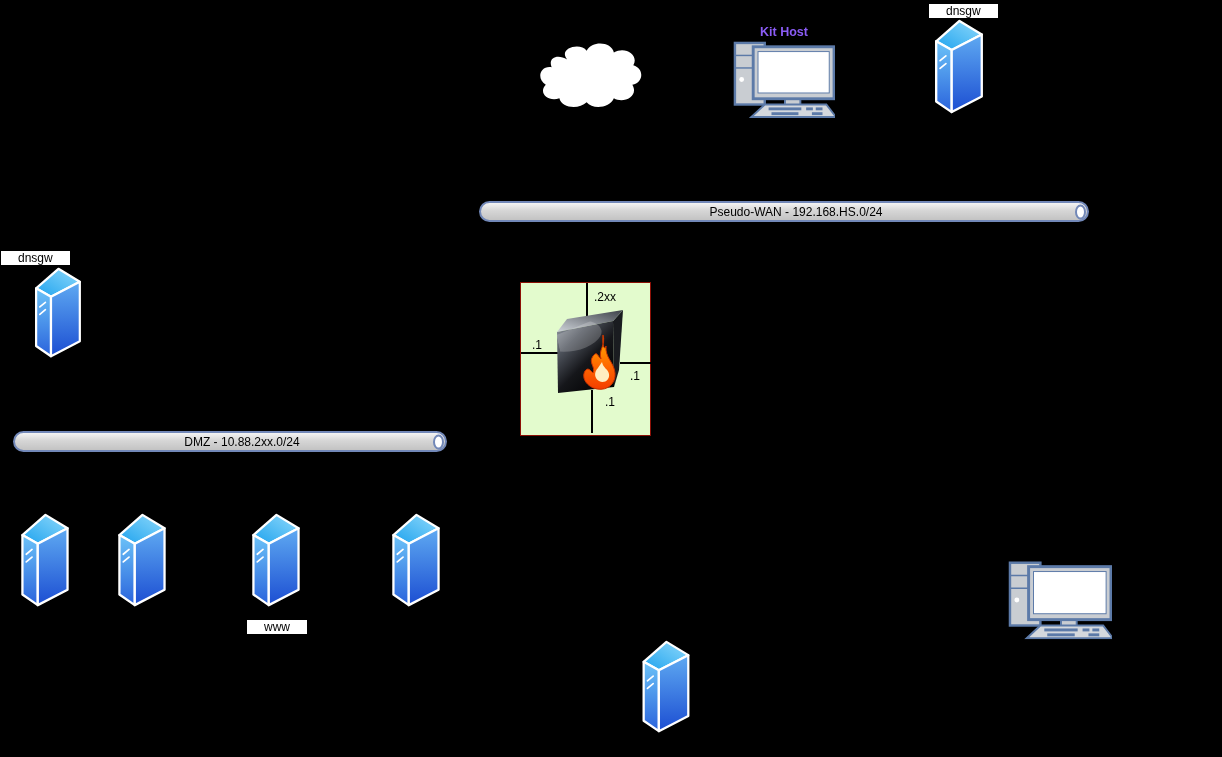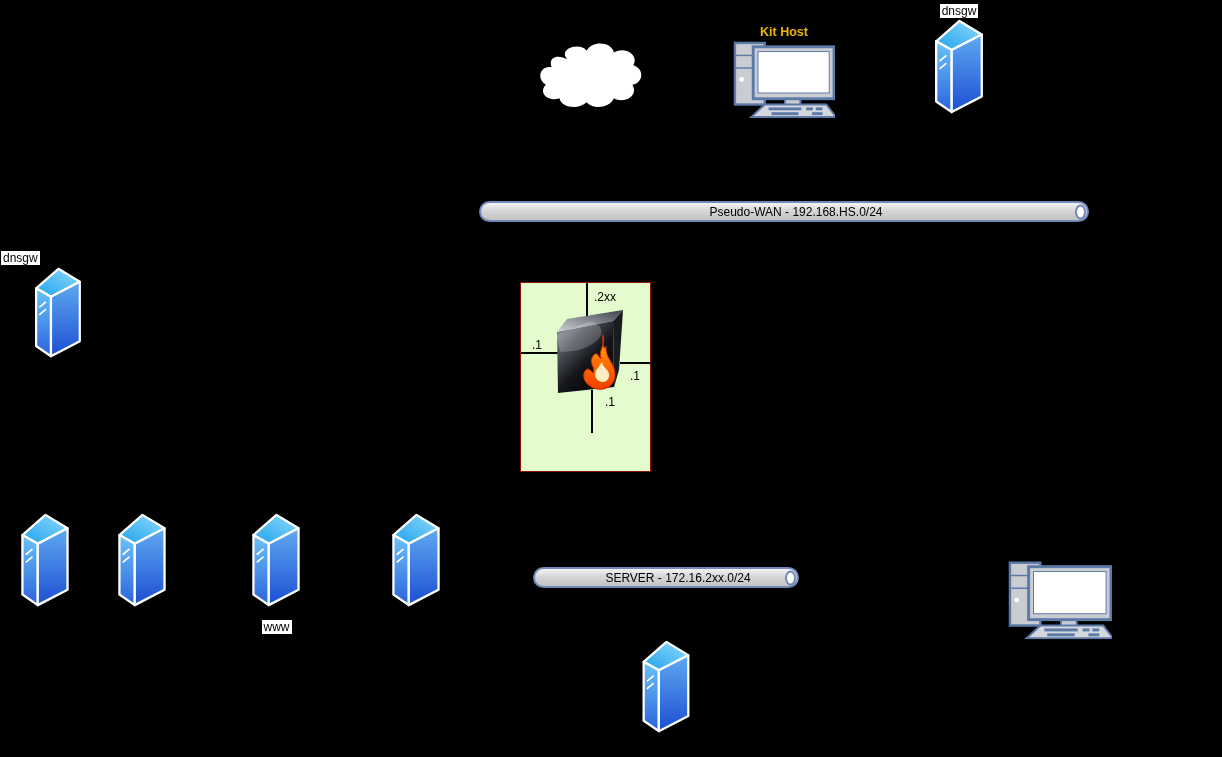--- a/index.html
+++ b/index.html
@@ -9,27 +9,27 @@
   .abs{position:absolute;}
   
   .bus{position:absolute;height:21px;border:2px solid #7288b8;border-radius:11px;
        background:linear-gradient(180deg,#f4f4f4 0%,#d6d6d6 45%,#c3c3c3 100%);
        box-sizing:border-box;display:flex;align-items:center;justify-content:center;}
   .bus-label{font-size:12px;color:#000;line-height:1;white-space:nowrap;margin-left:24px;}
   .bus-cap{position:absolute;right:1px;top:50%;transform:translateY(-50%);
            width:11px;height:15px;background:#fff;border:2px solid #7288b8;
            border-radius:50%;box-sizing:border-box;}
   
-  .tag{background:#fff;color:#000;font-size:12px;line-height:14px;padding:0 2px;
+  .tag{background:#fff;color:#000;font-size:12px;line-height:14px;padding:0 17px;
        display:inline-block;white-space:nowrap;}
   .tag-wrap{position:absolute;text-align:center;}
   .kit-label{position:absolute;text-align:center;font-size:12.5px;font-weight:600;
-             color:#eab308;white-space:nowrap;}
+             color:#8b5cf6;white-space:nowrap;}
   
-  .fw-zone{position:absolute;left:520px;top:282px;width:131px;height:190px;
+  .fw-zone{position:absolute;left:520px;top:282px;width:131px;height:154px;
            background:#e3fbcd;border:1.5px solid #8c1007;box-sizing:border-box;}
   .fw-conn{position:absolute;background:#000;}
   .fw-lbl{position:absolute;font-size:12px;color:#000;line-height:1;}
   svg{display:block;}
 </style>
 </head>
 <body>
 
 <svg width="0" height="0" style="position:absolute" aria-hidden="true">
   <defs>
@@ -151,26 +151,26 @@
     <div class="fw-conn" style="left:70px;top:107px;width:2px;height:43px;"></div>
     <svg class="abs" style="left:33px;top:27px" width="70" height="86" viewBox="0 0 70 86">
         <use href="#sym-firewall"></use>
       </svg>
     <div class="fw-lbl" style="left:73px;top:8px;">.2xx</div>
     <div class="fw-lbl" style="left:11px;top:56px;">.1</div>
     <div class="fw-lbl" style="left:109px;top:87px;">.1</div>
     <div class="fw-lbl" style="left:84px;top:113px;">.1</div>
   </div>
 
+  <div class="bus" style="left:13px;top:431px;width:434px;">
+    <span class="bus-label">DMZ - 10.88.2xx.0/24</span>
+    <span class="bus-cap"></span>
+  </div>
 
 
-  <div class="bus" style="left:533px;top:567px;width:266px;">
-    <span class="bus-label">SERVER - 172.16.2xx.0/24</span>
-    <span class="bus-cap"></span>
-  </div>
 
   <svg class="abs" style="left:15px;top:512px" width="59" height="96" viewBox="0 0 60 100">
       <use href="#sym-server"></use>
     </svg>
   <svg class="abs" style="left:112px;top:512px" width="59" height="96" viewBox="0 0 60 100">
       <use href="#sym-server"></use>
     </svg>
   <svg class="abs" style="left:246px;top:512px" width="59" height="96" viewBox="0 0 60 100">
       <use href="#sym-server"></use>
     </svg>

